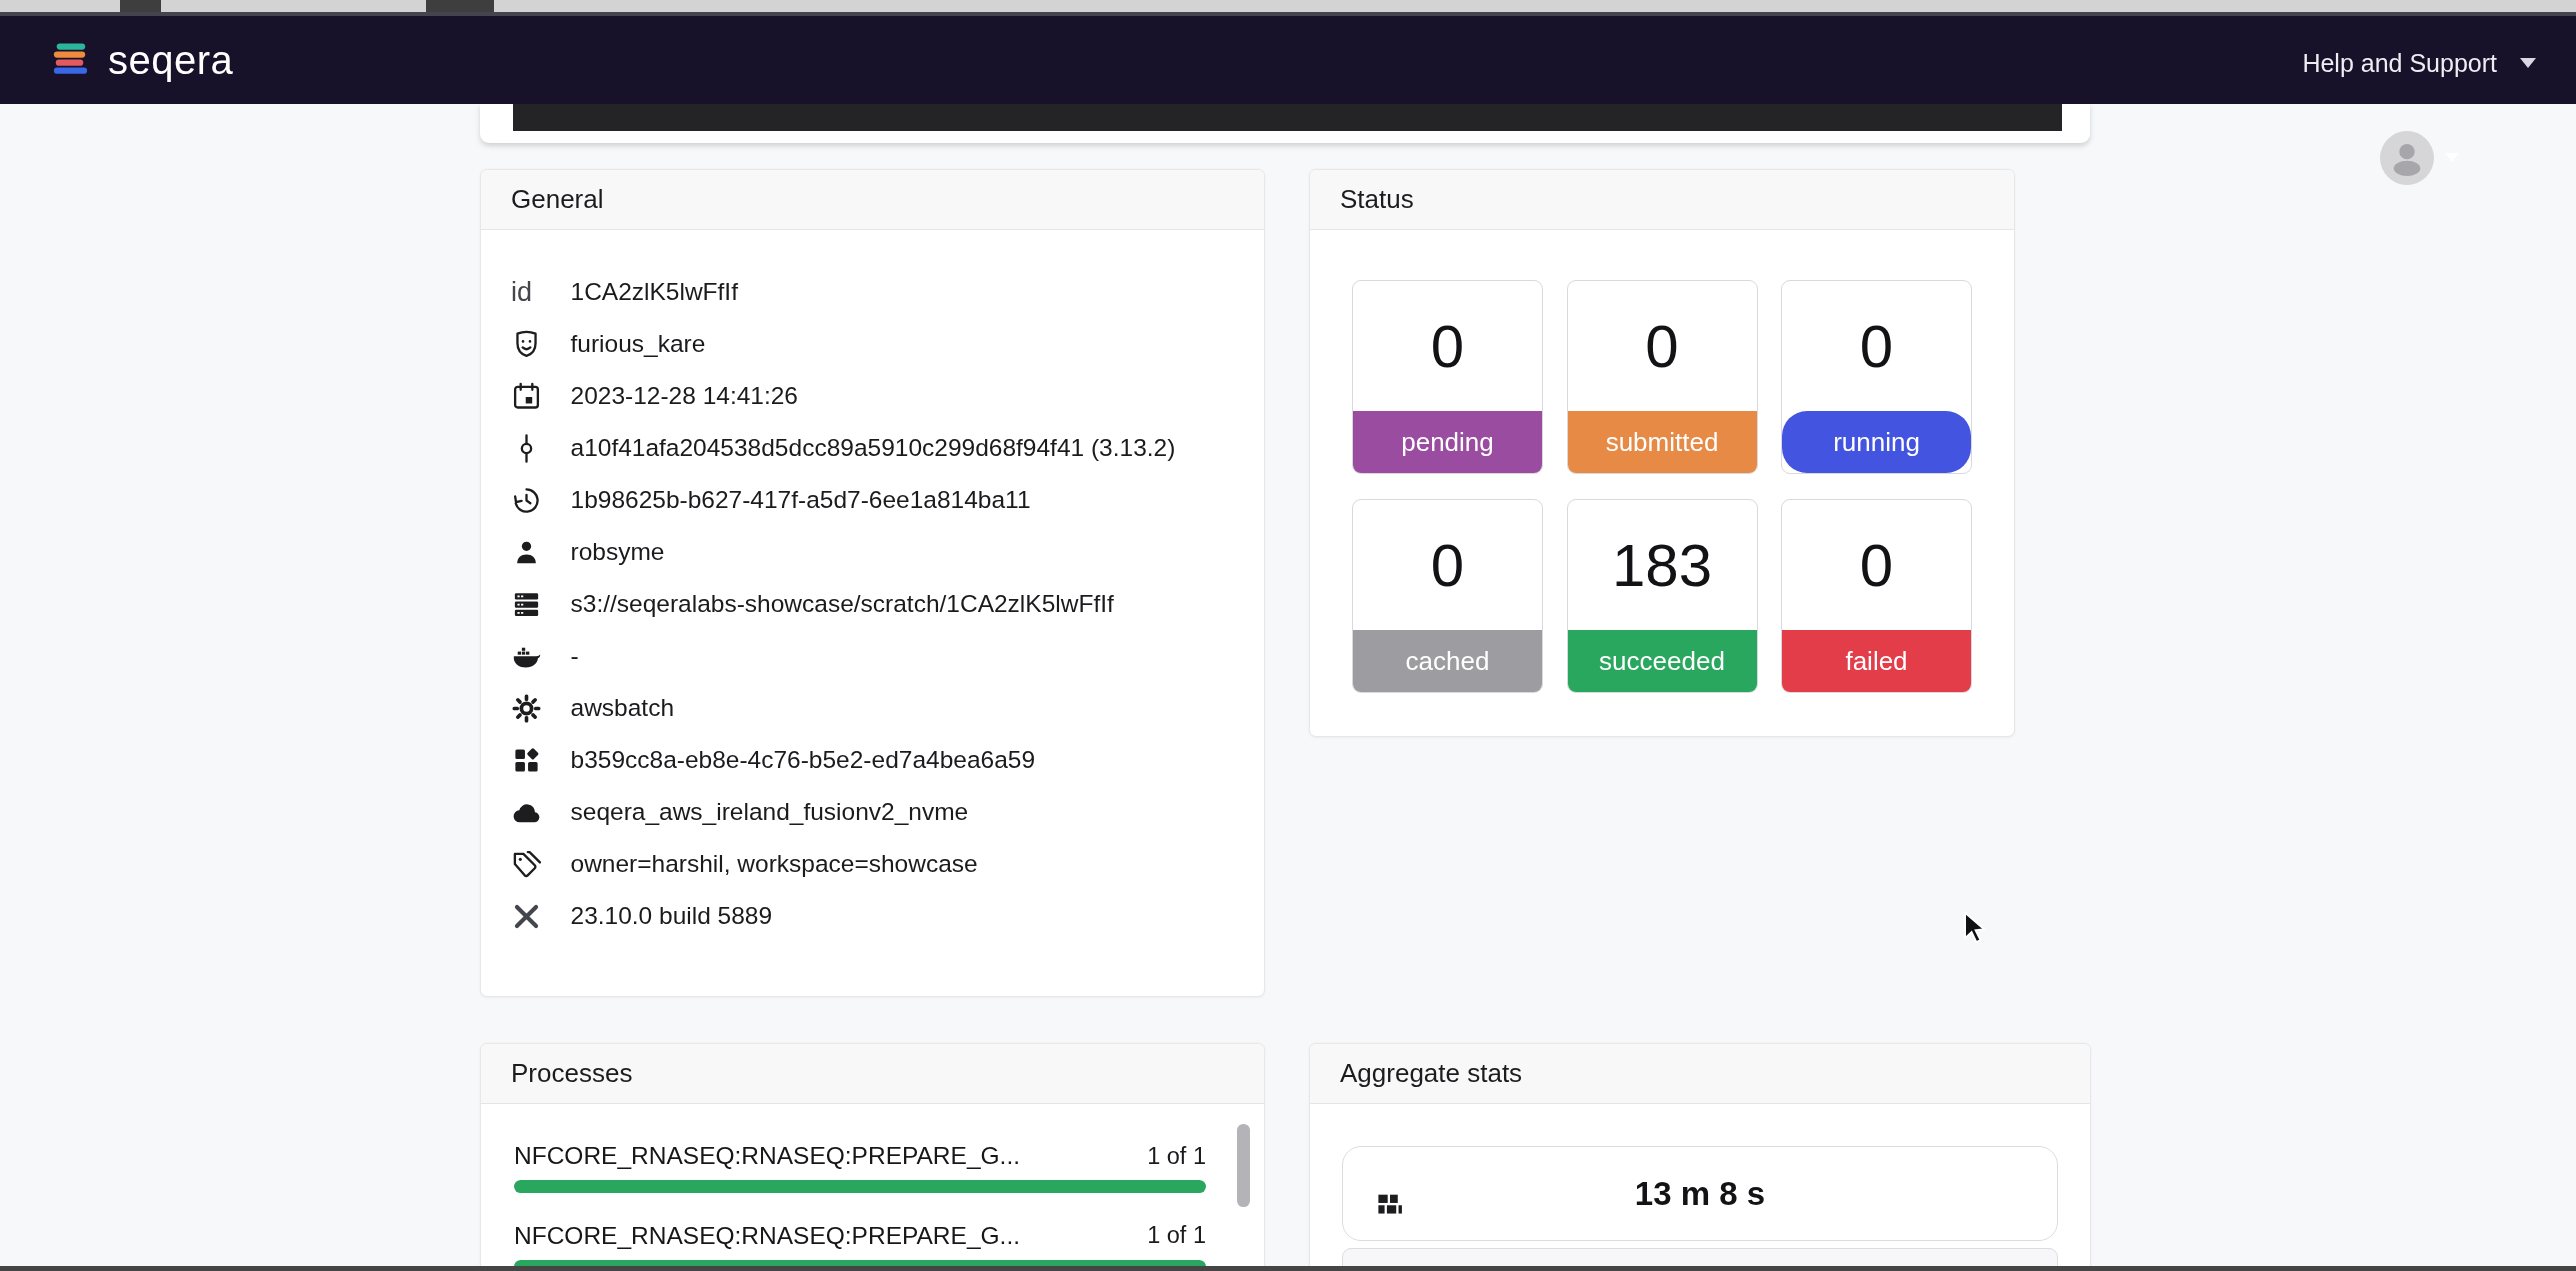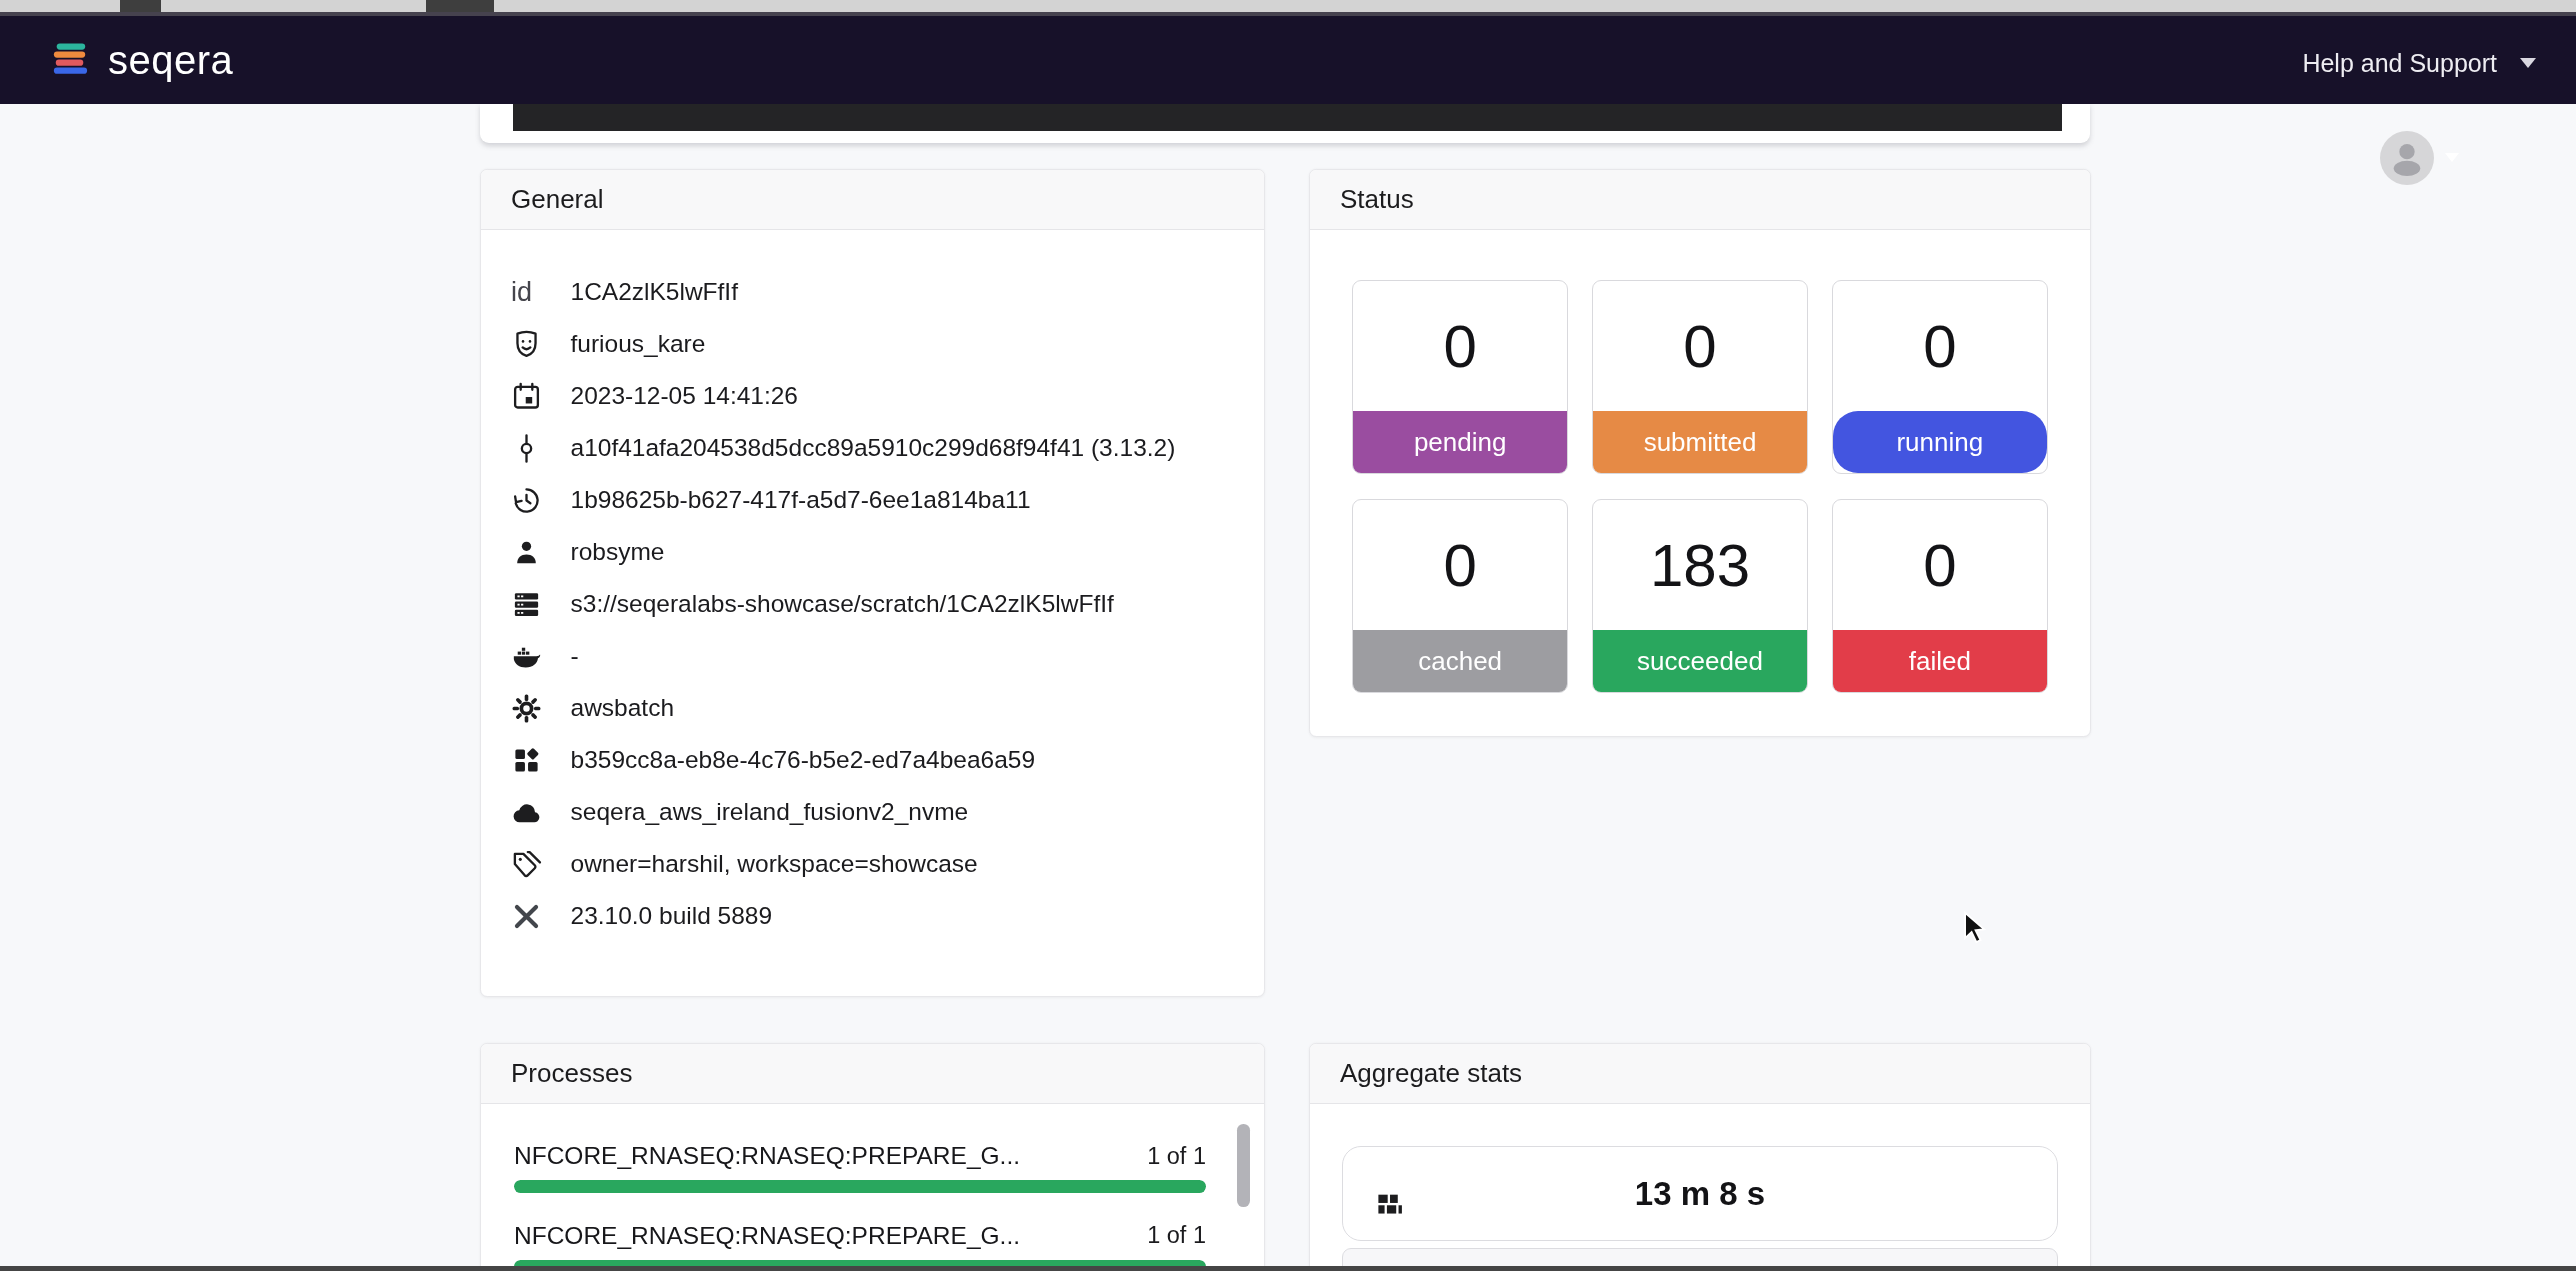--- a/index.html
+++ b/index.html
@@ -37,21 +37,21 @@
   
   #general-card { left:480px; top:169px; width:785px; height:828px; }
   .g-rows { padding:36px 0 0 30px; }
   .g-row { height:52px; display:flex; align-items:center; gap:23.5px; }
   .g-icon { width:36px; display:flex; align-items:center; }
   .g-icon svg { width:31px; height:31px; display:block; }
   .id-txt { font-size:27px; color:#45454c; }
   .g-val { font-size:24.5px; color:#1b1b1e; white-space:nowrap; }
 
   
-  #status-card { left:1309px; top:169px; width:782px; height:568px; }
+  #status-card { left:1309px; top:169px; width:706px; height:568px; }
   .tiles { display:grid; grid-template-columns:repeat(3,1fr); gap:25px 23.5px; padding:50px 42px 0; }
   .tile { height:194px; border:1.8px solid #d9d9dd; border-radius:9px; background:#ffffff; display:flex; flex-direction:column; overflow:hidden; cursor:pointer; }
   .tile-num { flex:1; display:flex; align-items:center; justify-content:center; font-size:60px; font-weight:500; color:#131316; }
   .tile-label { height:62px; display:flex; align-items:center; justify-content:center; color:#ffffff; font-size:26px; }
 
   
   #processes-card { left:480px; top:1043px; width:785px; height:362px; }
   .proc-list { padding:33px 58px 0 33px; }
   .proc { margin-bottom:23.5px; cursor:pointer; }
   .proc-top { display:flex; justify-content:space-between; align-items:center; height:38px; }
@@ -142,21 +142,21 @@
           <span class="g-val">furious_kare</span>
         </div>
         <div class="g-row">
           <span class="g-icon">
             <svg viewBox="0 0 24 24">
               <rect x="3.2" y="4.5" width="17.6" height="16" rx="2" fill="none" stroke="#1d1d1f" stroke-width="1.8" stroke-linecap="round" stroke-linejoin="round"></rect>
               <path d="M7.5 2.2v4.6M16.5 2.2v4.6" fill="none" stroke="#1d1d1f" stroke-width="1.8" stroke-linecap="round" stroke-linejoin="round"></path>
               <rect x="11.4" y="12.4" width="5" height="5" fill="#1d1d1f"></rect>
             </svg>
           </span>
-          <span class="g-val">2023-12-05 14:41:26</span>
+          <span class="g-val">2023-12-28 14:41:26</span>
         </div>
         <div class="g-row">
           <span class="g-icon">
             <svg viewBox="0 0 24 24">
               <circle cx="12" cy="12" r="3.6" fill="none" stroke="#1d1d1f" stroke-width="1.8" stroke-linecap="round" stroke-linejoin="round"></circle>
               <path d="M12 1.8v6.6M12 15.6v6.6" fill="none" stroke="#1d1d1f" stroke-width="1.8" stroke-linecap="round" stroke-linejoin="round"></path>
             </svg>
           </span>
           <span class="g-val">a10f41afa204538d5dcc89a5910c299d68f94f41 (3.13.2)</span>
         </div>

